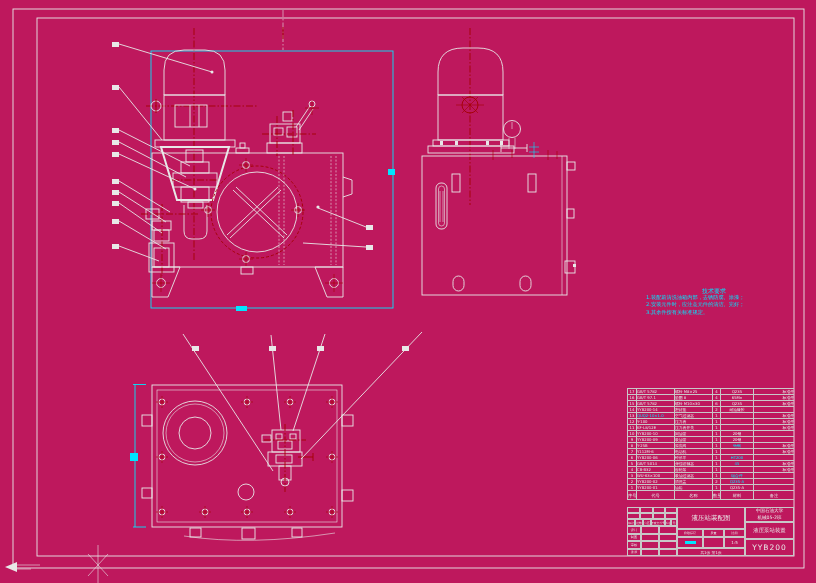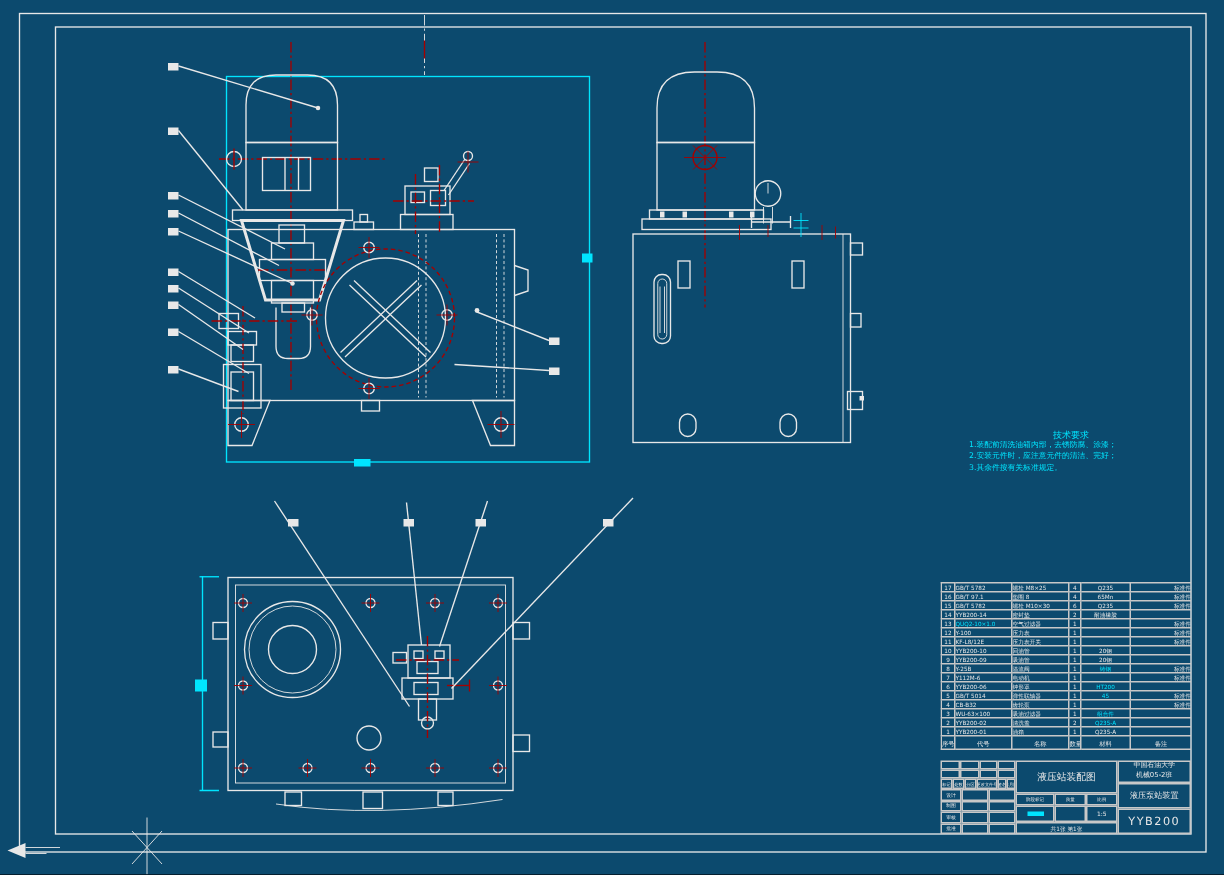--- a/index.html
+++ b/index.html
@@ -1,16 +1,16 @@
 <!DOCTYPE html>
 <html><head>
 <meta charset="utf-8">
 <style>
   html,body{margin:0;padding:0;background:#000;}
-  #page{position:relative;width:816px;height:583px;background:#0c4a6e;overflow:hidden;
+  #page{position:relative;width:816px;height:583px;background:#be185d;overflow:hidden;
         font-family:"DejaVu Sans",sans-serif;color:#e8e8e8;-webkit-text-size-adjust:none;}
   svg{position:absolute;left:0;top:0;}
   svg *{fill:none;stroke:#e8e8e8;stroke-width:.9;}
   .red{stroke:#a40000;}
   .cys{stroke:#00e5ff;}
   .cyf{fill:#00e5ff;stroke:none;}
   .wf{fill:#e8e8e8;stroke:none;}
   .cdash{stroke-dasharray:7 2 1.5 2;}
   .dash2{stroke-dasharray:3 2;}
   .hd{stroke-dasharray:2 1.6;stroke-width:.6;}

